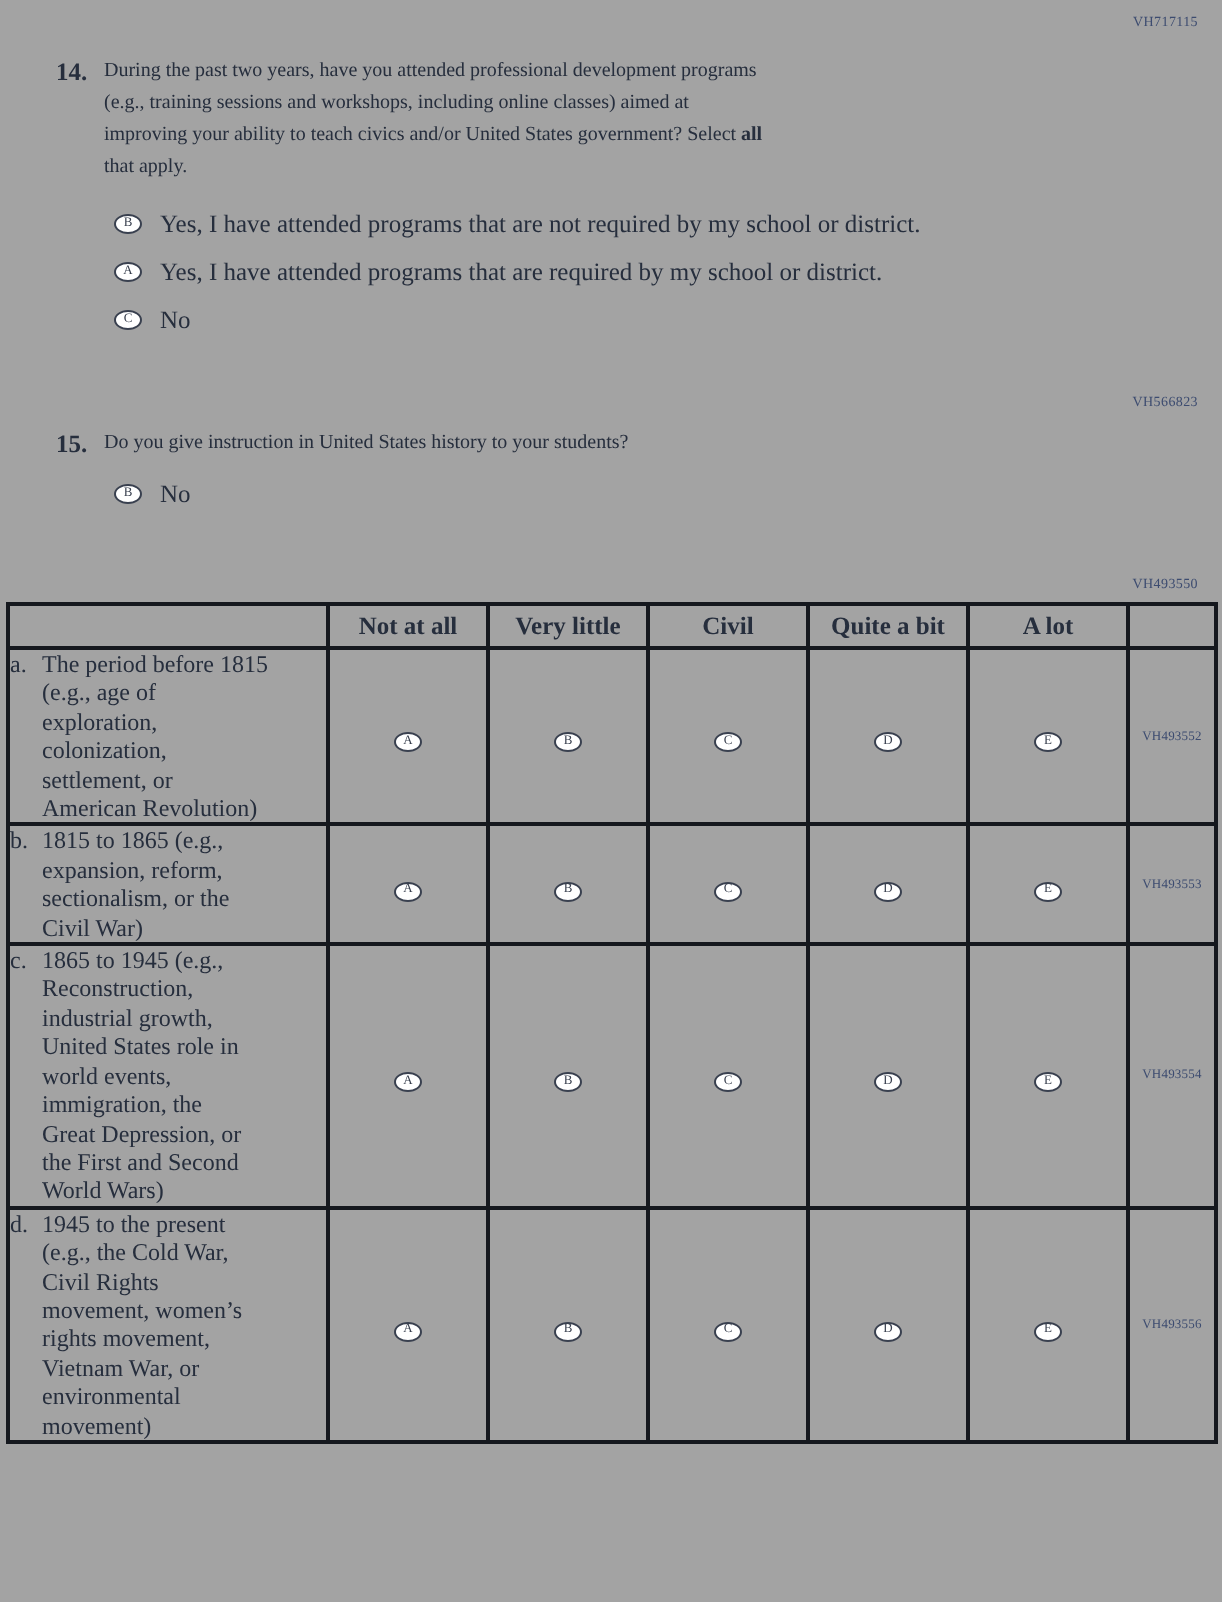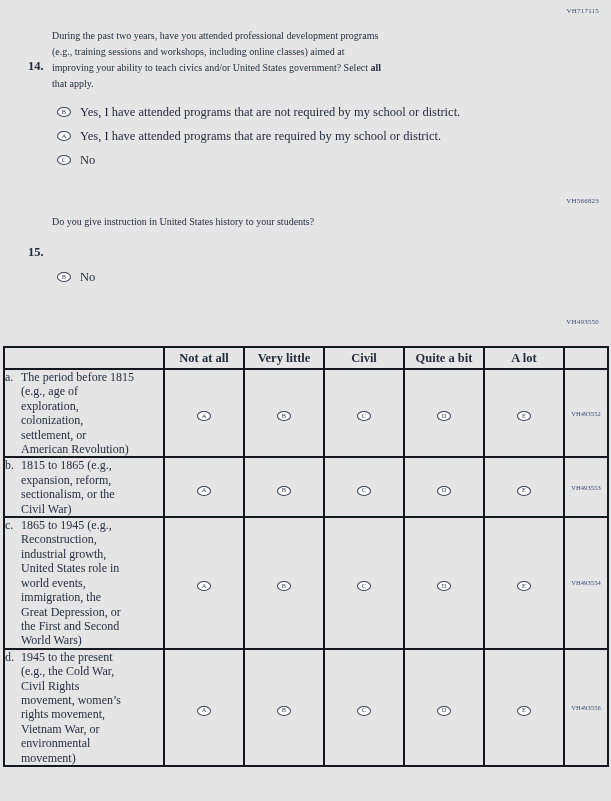--- a/index.html
+++ b/index.html
@@ -1,19 +1,19 @@
 <!DOCTYPE html>
 <html><head>
 <meta charset="utf-8">
 <style>
   html,body{margin:0;padding:0;background:#ffffff;}
   .page{
     position:relative;
     width:611px;height:801px;
-    background:#e5e5e5;
+    background:#a3a3a3;
     font-family:"Liberation Serif", serif;
     color:#262e3d;
     overflow:hidden;
   }
   
   .code-line{
     text-align:right;
     padding-right:12px;
     font-size:7px;
     line-height:12px;
@@ -29,21 +29,20 @@
   .question{margin-left:28px;margin-right:16px;}
   .q14{margin-top:11px;}
   .q15{margin-top:7px;}
   .q16{margin-top:0;}
   .q-head{display:flex;align-items:flex-start;}
   .q-num{
     flex:0 0 24px;
     font-weight:bold;
     font-size:12.5px;
     line-height:16px;
-    margin-top:30px;
   }
   .q-text{
     margin:0;
     font-size:10px;
     line-height:16px;
     width:520px;
     white-space:pre-wrap;
   }
   .q-text b{font-weight:bold;}
 
@@ -74,21 +73,21 @@
     line-height:1;
     color:#39404f;
     font-family:"Liberation Serif", serif;
   }
   .option-label{font-size:12.5px;line-height:16px;}
 
   
   table.emphasis{
     border-collapse:collapse;
     table-layout:fixed;
-    margin:18px 0 0 3px;
+    margin:3px 0 0 3px;
     width:604px;
   }
   table.emphasis th, table.emphasis td{
     border:2px solid #15181e;
     padding:0;
   }
   table.emphasis thead tr{height:22px;}
   table.emphasis th{
     font-size:12.5px;
     font-weight:bold;

